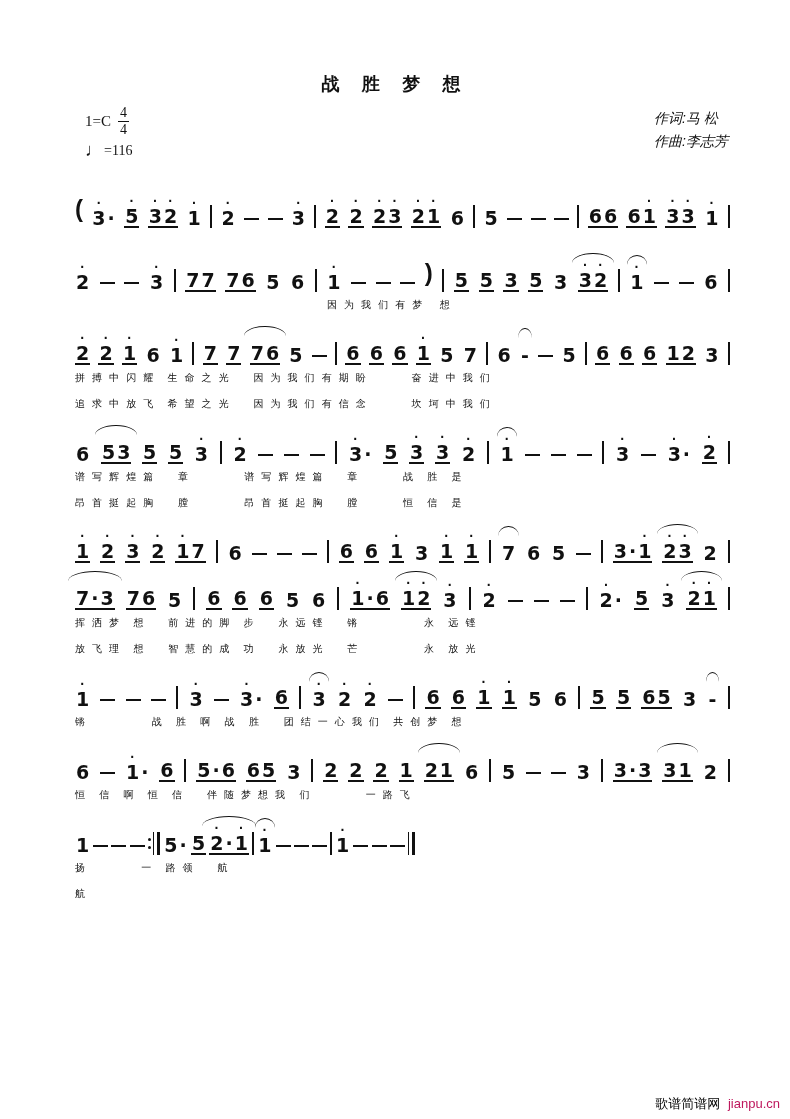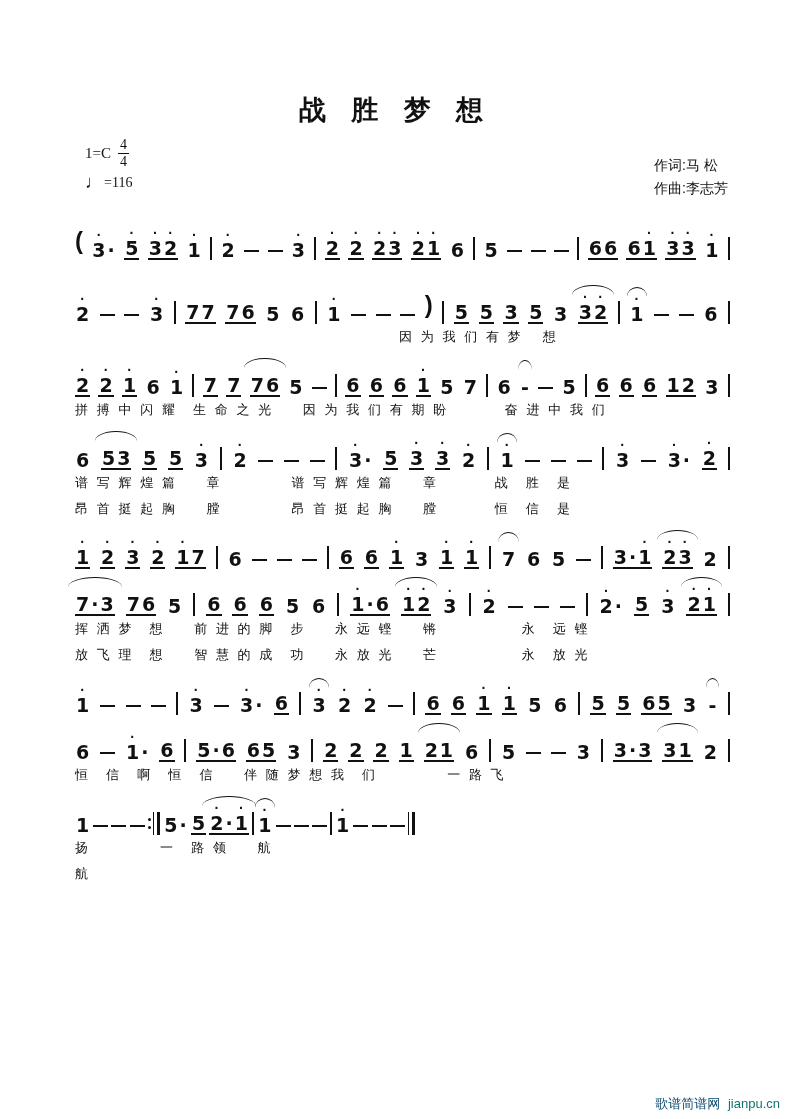--- a/index.html
+++ b/index.html
@@ -1,27 +1,27 @@
 <!DOCTYPE html>
 <html><head>
 <meta charset="utf-8">
 <style>
   html,body{margin:0;padding:0;background:#e8e8e8;}
   .page{position:relative;width:790px;height:1119px;background:#ffffff;margin:0 auto;overflow:hidden;
         font-family:"Liberation Sans","DejaVu Sans",sans-serif;color:#111;}
-  .title{text-align:center;padding-top:92px;font-size:27px;font-weight:bold;letter-spacing:8px;
+  .title{text-align:center;padding-top:72px;font-size:18px;font-weight:bold;letter-spacing:8px;
          font-family:"DejaVu Sans",sans-serif;}
   .meta{position:relative;height:62px;margin-top:10px;}
   .keyblock{position:absolute;left:85px;top:0;font-family:"Liberation Serif",serif;font-size:15px;}
   .keyrow{display:flex;align-items:center;gap:7px;}
   .ts{display:inline-flex;flex-direction:column;align-items:center;line-height:1;font-size:14px;}
   .ts-line{width:11px;height:1px;background:#111;margin:1px 0;}
   .tempo{margin-top:3px;font-size:14px;display:flex;align-items:center;}
   .tempo .glyph{font-size:18px;margin-right:1px;}
-  .credits{position:absolute;right:62px;top:16px;font-size:14px;line-height:1.65;}
+  .credits{position:absolute;right:62px;top:1px;font-size:14px;line-height:1.65;font-style:italic;}
   .score{margin:24px 60px 0 75px;}
   .system{margin-bottom:11px;}
   .system.no-lyr{margin-bottom:28px;}
   .notes{display:flex;justify-content:space-between;align-items:flex-end;height:36px;}
   .system:last-child .notes{width:52%;}
   .tok{position:relative;display:inline-flex;}
   .dgrow{display:inline-flex;align-items:flex-end;}
   .dgrow.ul{border-bottom:2px solid #111;}
   .unit{display:inline-flex;flex-direction:column;align-items:center;line-height:1;}
   .hd{height:9px;font-size:14px;line-height:7px;font-weight:bold;}
@@ -29,24 +29,24 @@
   .dash{width:15px;height:2px;background:#111;margin-bottom:8px;}
   .bar{width:2px;height:23px;background:#111;}
   .paren{font-size:24px;font-weight:bold;align-self:center;margin-bottom:2px;}
   .tie::before{content:"";position:absolute;left:-18%;right:-18%;top:-9px;height:9px;
                border-top:1.6px solid #111;border-radius:50% 50% 0 0/100% 100% 0 0;}
   .rbar,.fbar{display:inline-flex;align-items:center;}
   .rdots{display:inline-flex;flex-direction:column;margin-right:2px;}
   .rdot{width:3px;height:3px;border-radius:50%;background:#111;margin:2.5px 0;}
   .thin{width:1.5px;height:23px;background:#111;margin-right:2.5px;}
   .thick{width:3.5px;height:23px;background:#111;}
-  .lyr{white-space:pre;font-size:13px;height:26px;line-height:26px;letter-spacing:0.5px;}
+  .lyr{white-space:pre;font-size:10px;height:26px;line-height:26px;letter-spacing:0.5px;}
   .footer{position:absolute;right:10px;bottom:6px;font-size:13px;}
-  .site-name{color:#0c4a6e;}
-  .site-url{color:#0f766e;margin-left:4px;}
+  .site-name{color:#000000;}
+  .site-url{color:#be185d;margin-left:4px;}
 </style>
 </head>
 <body>
 
 <div class="page">
 
   <div class="title">战 胜 梦 想</div>
 
   <div class="meta">
     <div class="keyblock">
@@ -587,20 +587,21 @@
             <span class="dgrow">
               <span class="unit">
                 <span class="hd">&nbsp;</span>
                 <span class="dg">3</span>
               </span>
             </span>
           </span>
           <span class="bar"></span>
         </div>
         <div class="lyr">拼  搏  中  闪  耀　 生  命  之  光　　 因  为  我  们  有  期  盼　　　　 奋  进  中  我  们</div>
+        <div class="lyr">追  求  中  放  飞　 希  望  之  光　　 因  为  我  们  有  信  念　　　　 坎  坷  中  我  们</div>
       </div>
       <div class="system">
         <div class="notes">
           <span class="tok">
             <span class="dgrow">
               <span class="unit">
                 <span class="hd">&nbsp;</span>
                 <span class="dg">6</span>
               </span>
             </span>
@@ -1250,20 +1251,21 @@
           <span class="tok tie">
             <span class="dgrow">
               <span class="unit">
                 <span class="hd">&nbsp;</span>
                 <span class="dg">-</span>
               </span>
             </span>
           </span>
           <span class="bar"></span>
         </div>
+        <div class="lyr">锵　　　　　　 战　 胜　 啊　 战　 胜　　 团  结  一  心  我  们　 共  创  梦　 想</div>
       </div>
       <div class="system">
         <div class="notes">
           <span class="tok">
             <span class="dgrow">
               <span class="unit">
                 <span class="hd">&nbsp;</span>
                 <span class="dg">6</span>
               </span>
             </span>

